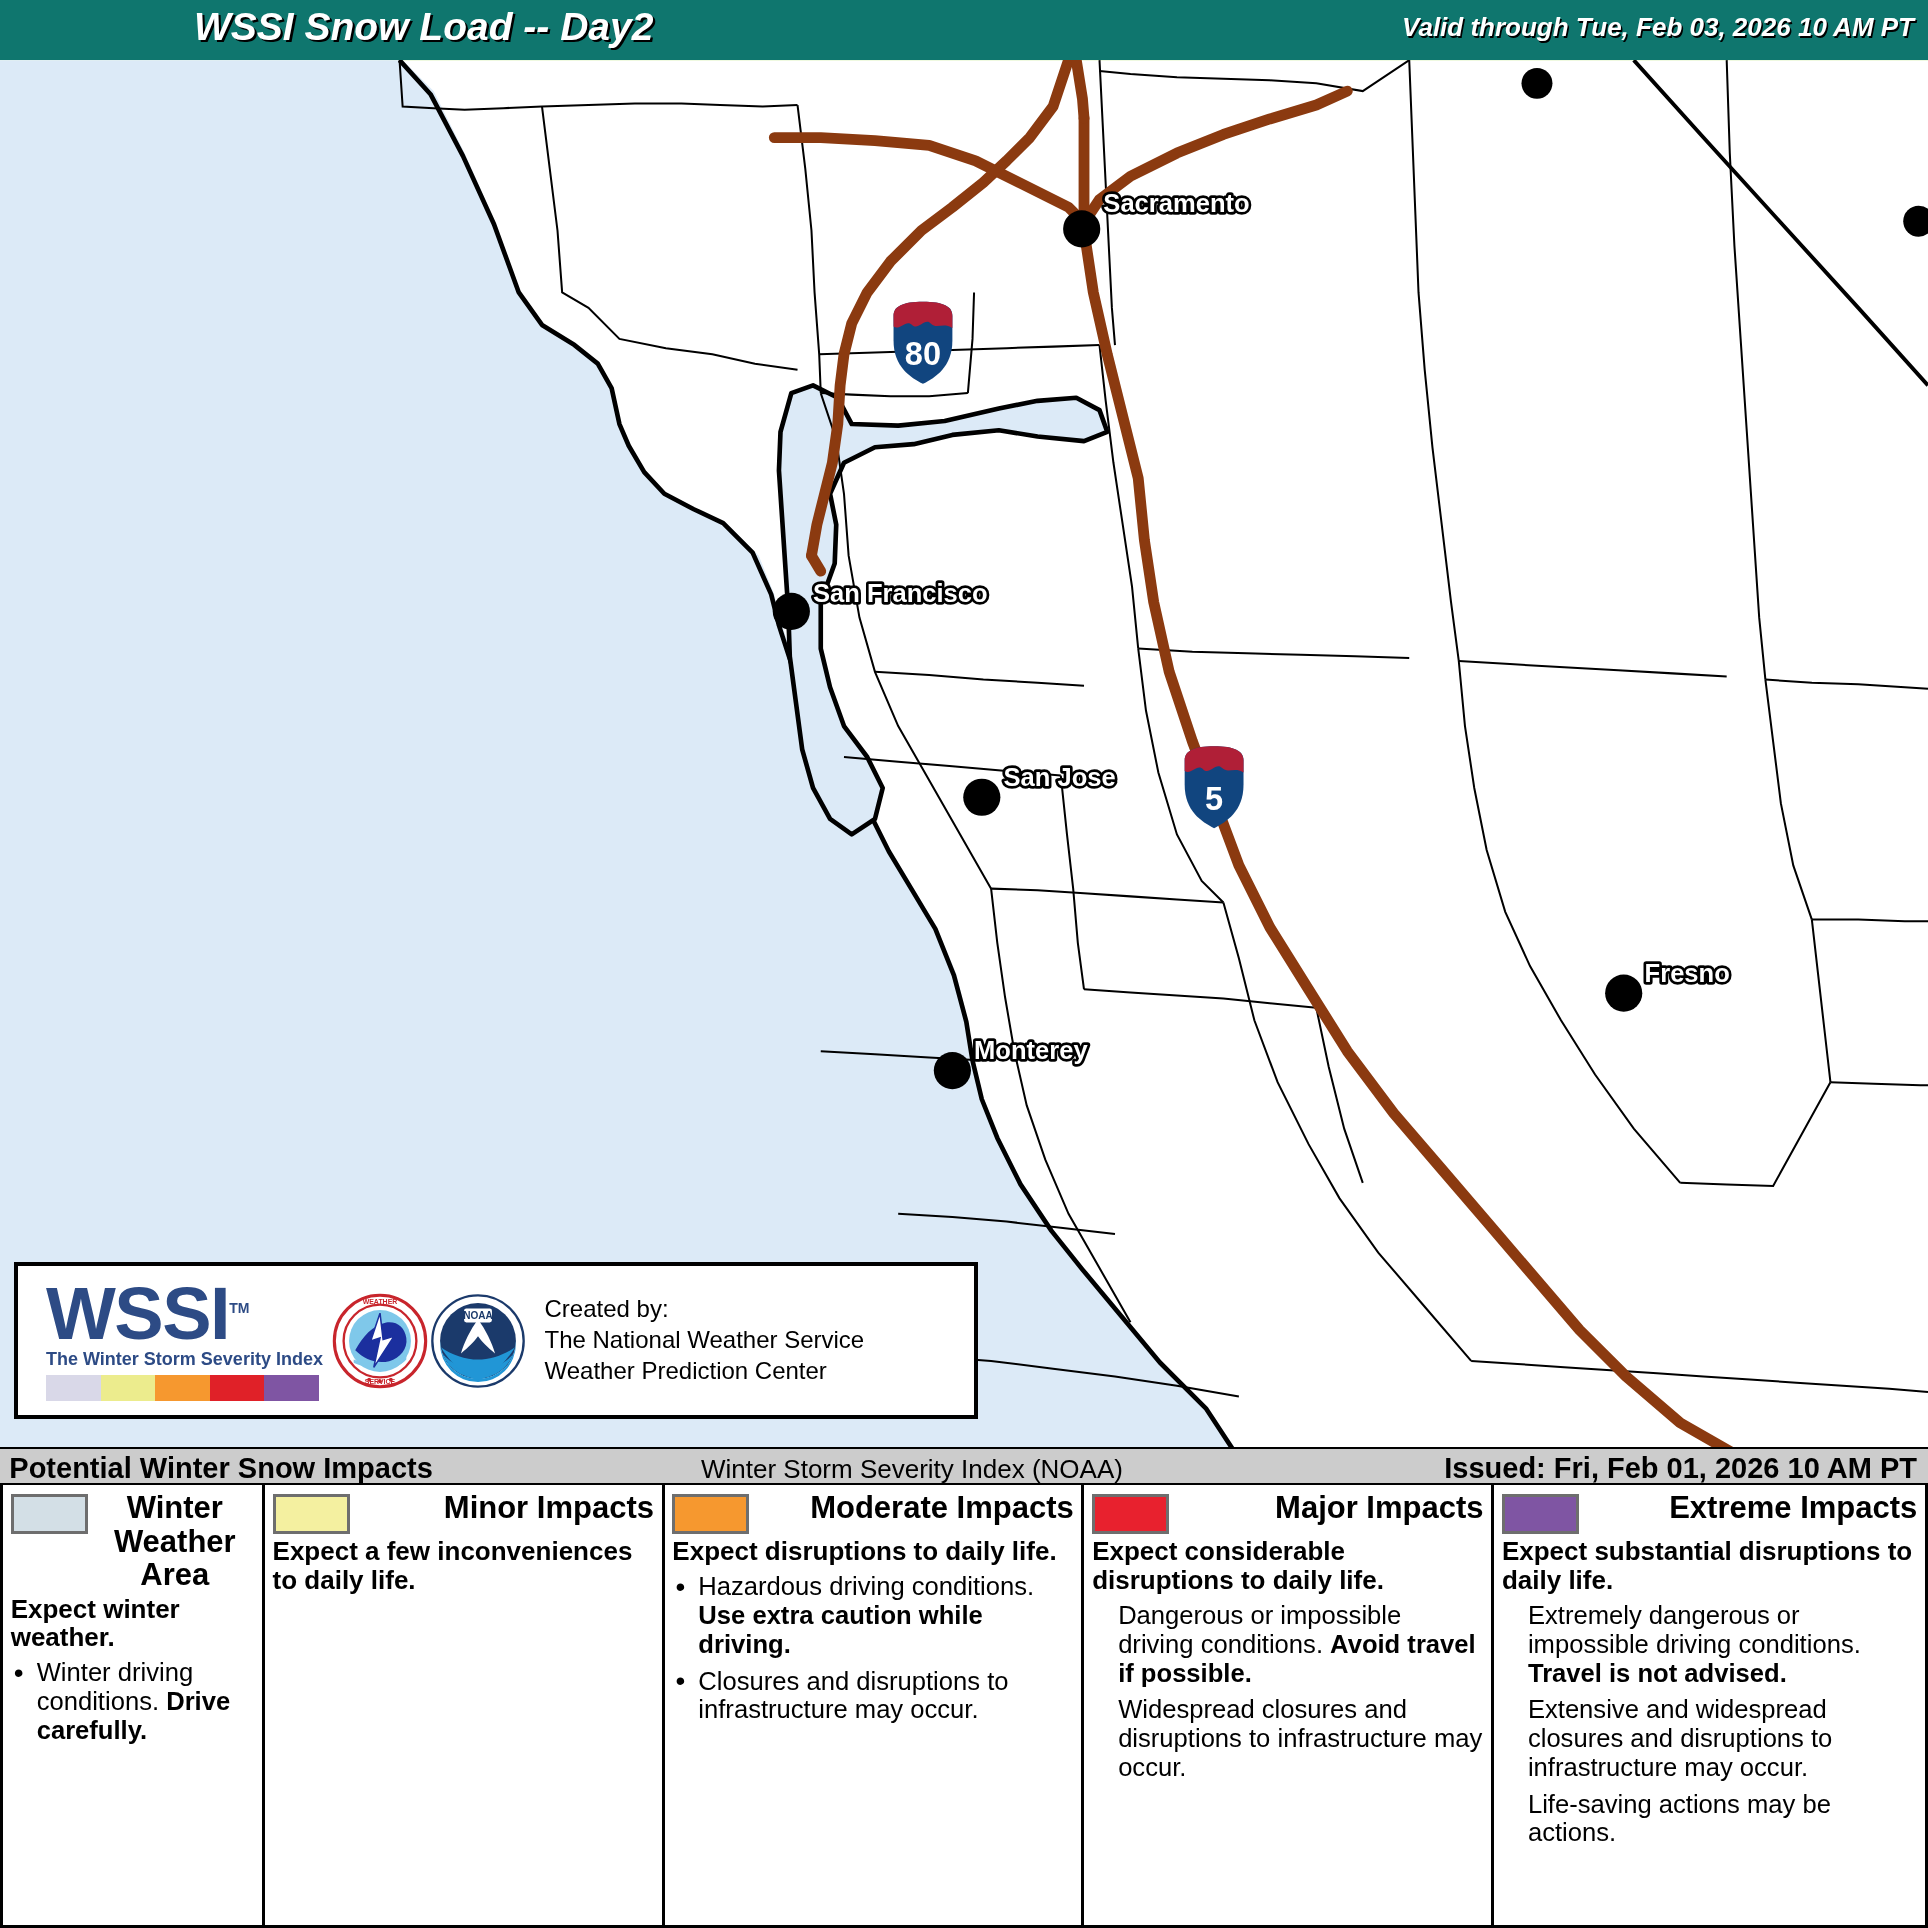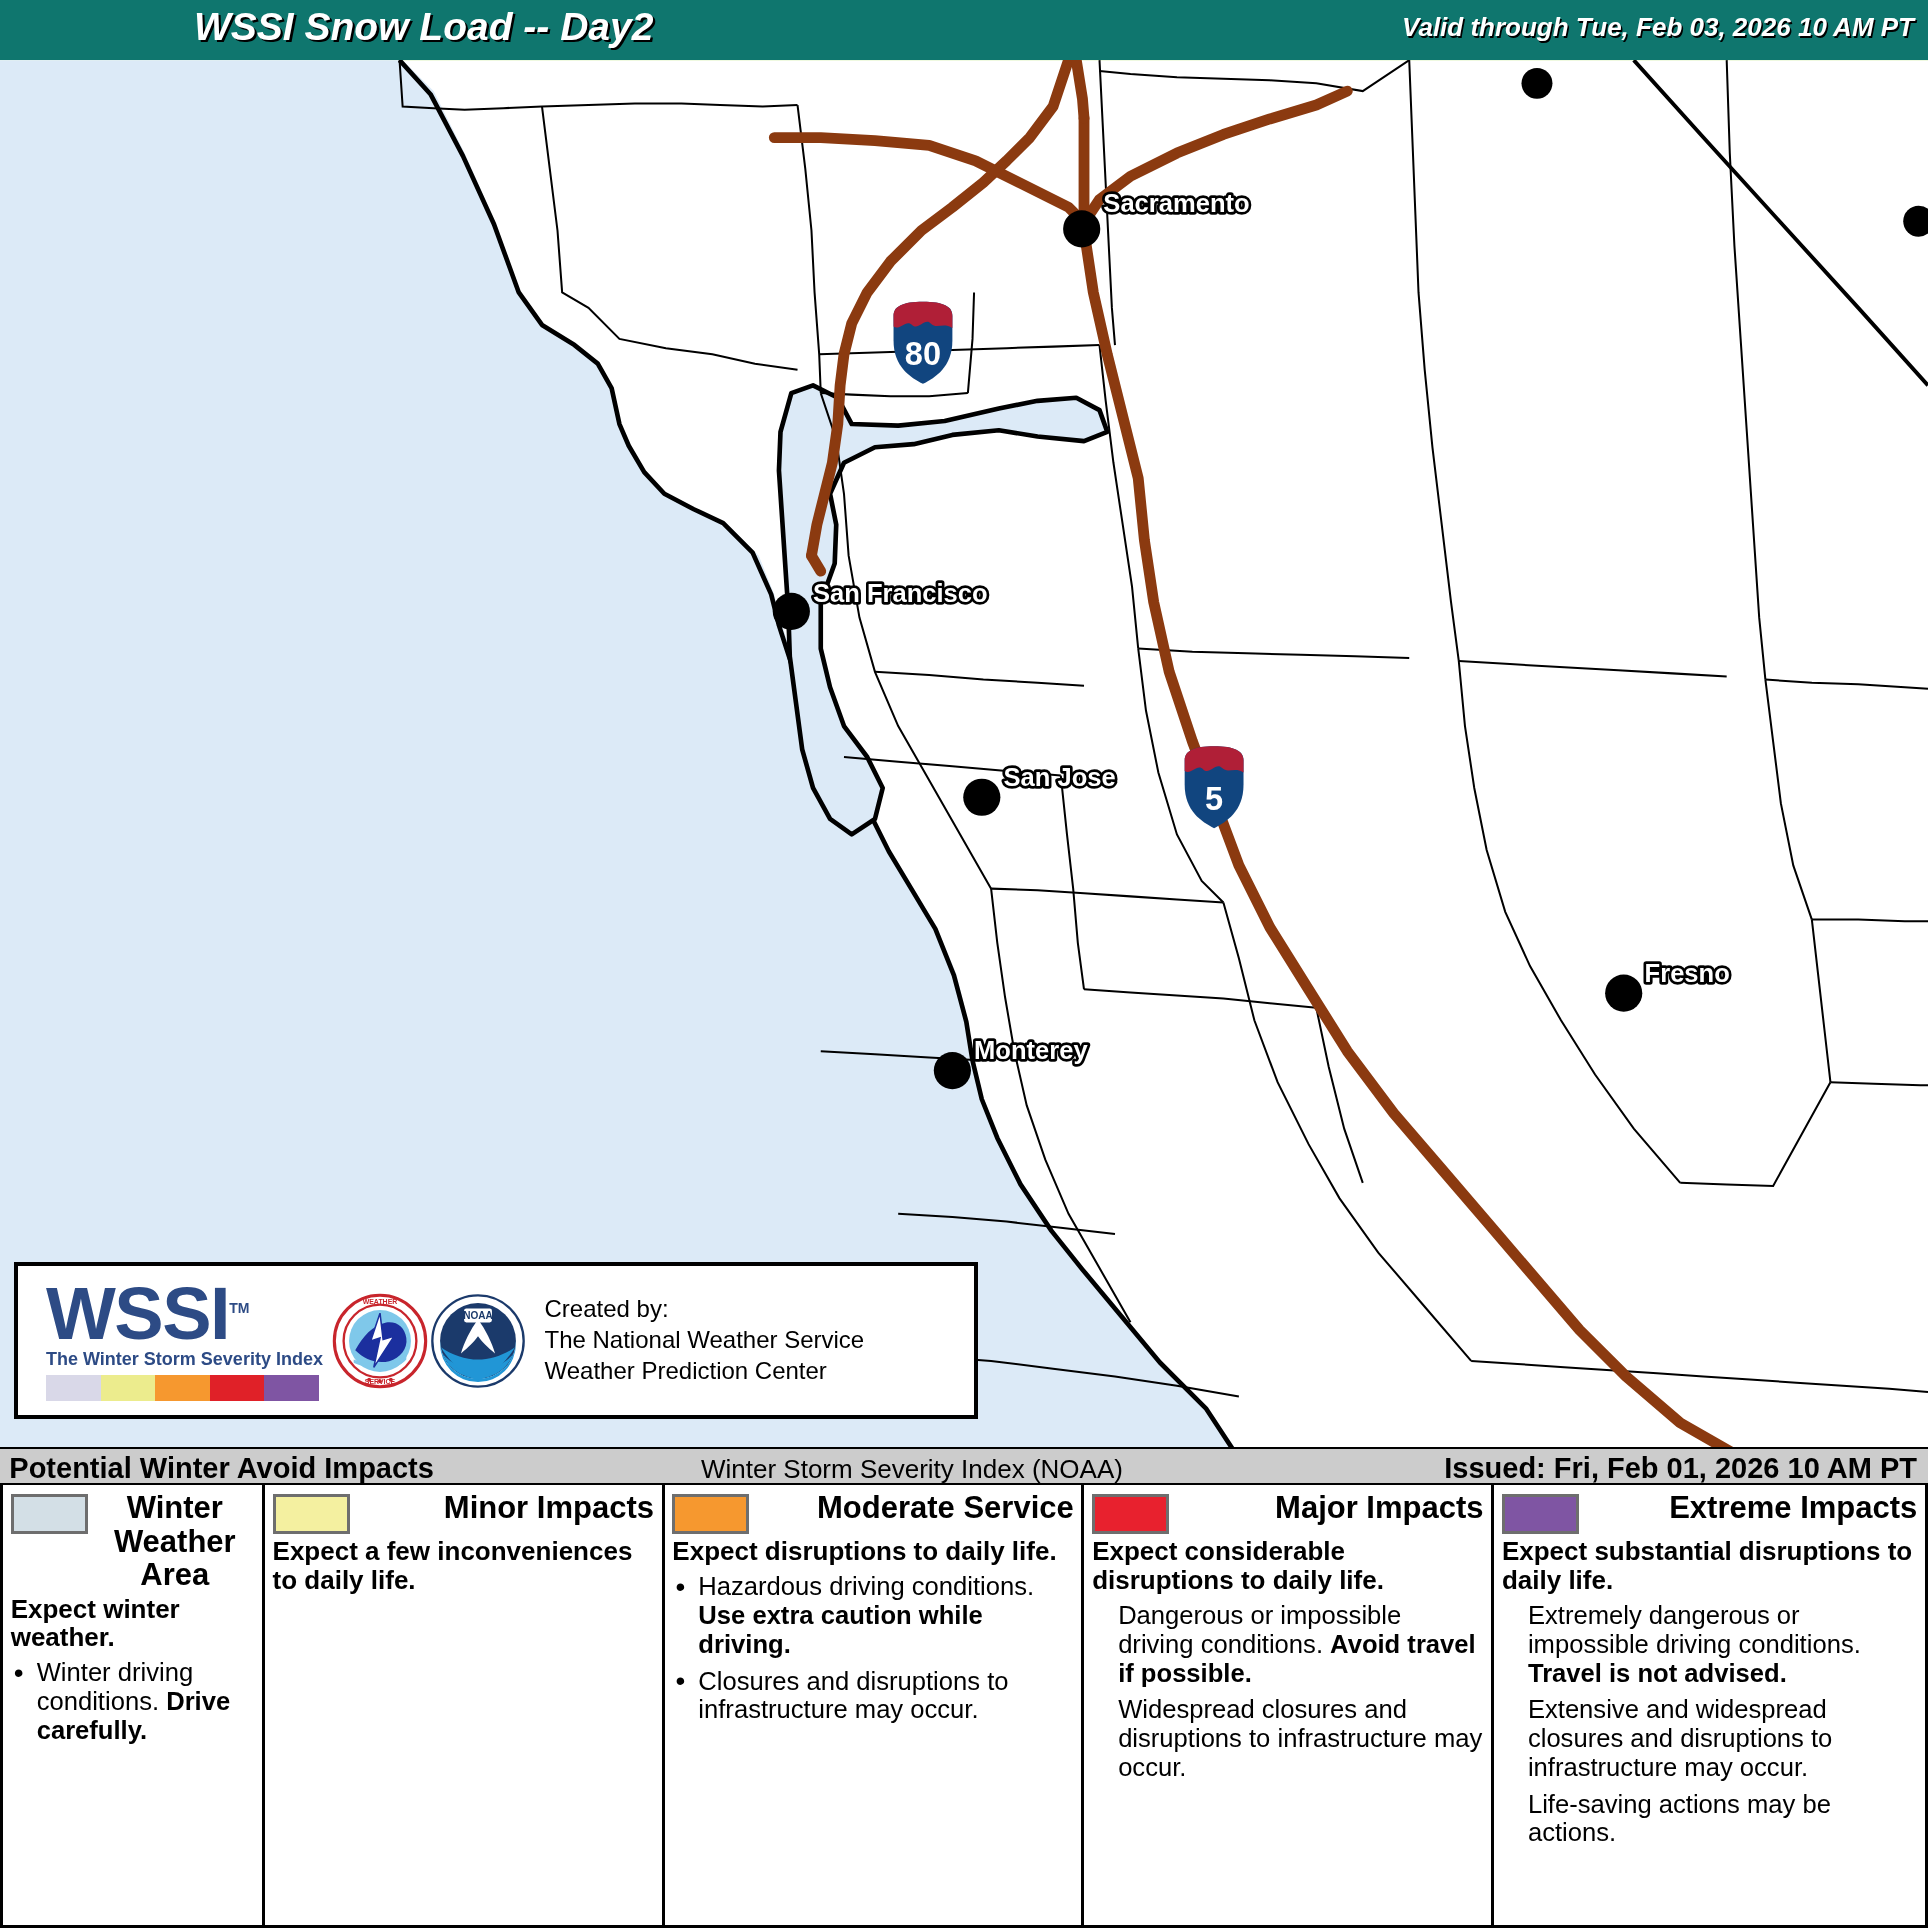--- a/index.html
+++ b/index.html
@@ -383,21 +383,21 @@
   </div>
 
   <div id="created-by">
     <div>Created by:</div>
     <div>The National Weather Service</div>
     <div>Weather Prediction Center</div>
   </div>
 </div>
 
 <div id="gray-bar">
-  <div class="gb-left">Potential Winter Avoid Impacts</div>
+  <div class="gb-left">Potential Winter Snow Impacts</div>
   <div class="gb-mid">Winter Storm Severity Index (NOAA)</div>
   <div class="gb-right">Issued: Fri, Feb 01, 2026 10 AM PT</div>
 </div>
 
 <div id="legend">
 
   <div class="leg-col col-1">
     <div class="leg-head">
       <span class="swatch" style="background:#d3dfe6"></span>
       <span class="leg-title">Winter Weather Area</span>
@@ -412,21 +412,21 @@
     <div class="leg-head">
       <span class="swatch" style="background:#f4f0a0"></span>
       <span class="leg-title">Minor Impacts</span>
     </div>
     <div class="leg-sub">Expect a few inconveniences to daily life.</div>
   </div>
 
   <div class="leg-col col-3">
     <div class="leg-head">
       <span class="swatch" style="background:#f6982f"></span>
-      <span class="leg-title">Moderate Service</span>
+      <span class="leg-title">Moderate Impacts</span>
     </div>
     <div class="leg-sub">Expect disruptions to daily life.</div>
     <div class="leg-bullets">
       <div class="leg-bullet dotted"><span>Hazardous driving conditions. </span><b>Use extra caution while driving.</b></div>
       <div class="leg-bullet dotted"><span>Closures and disruptions to infrastructure may occur.</span></div>
     </div>
   </div>
 
   <div class="leg-col col-4">
     <div class="leg-head">

